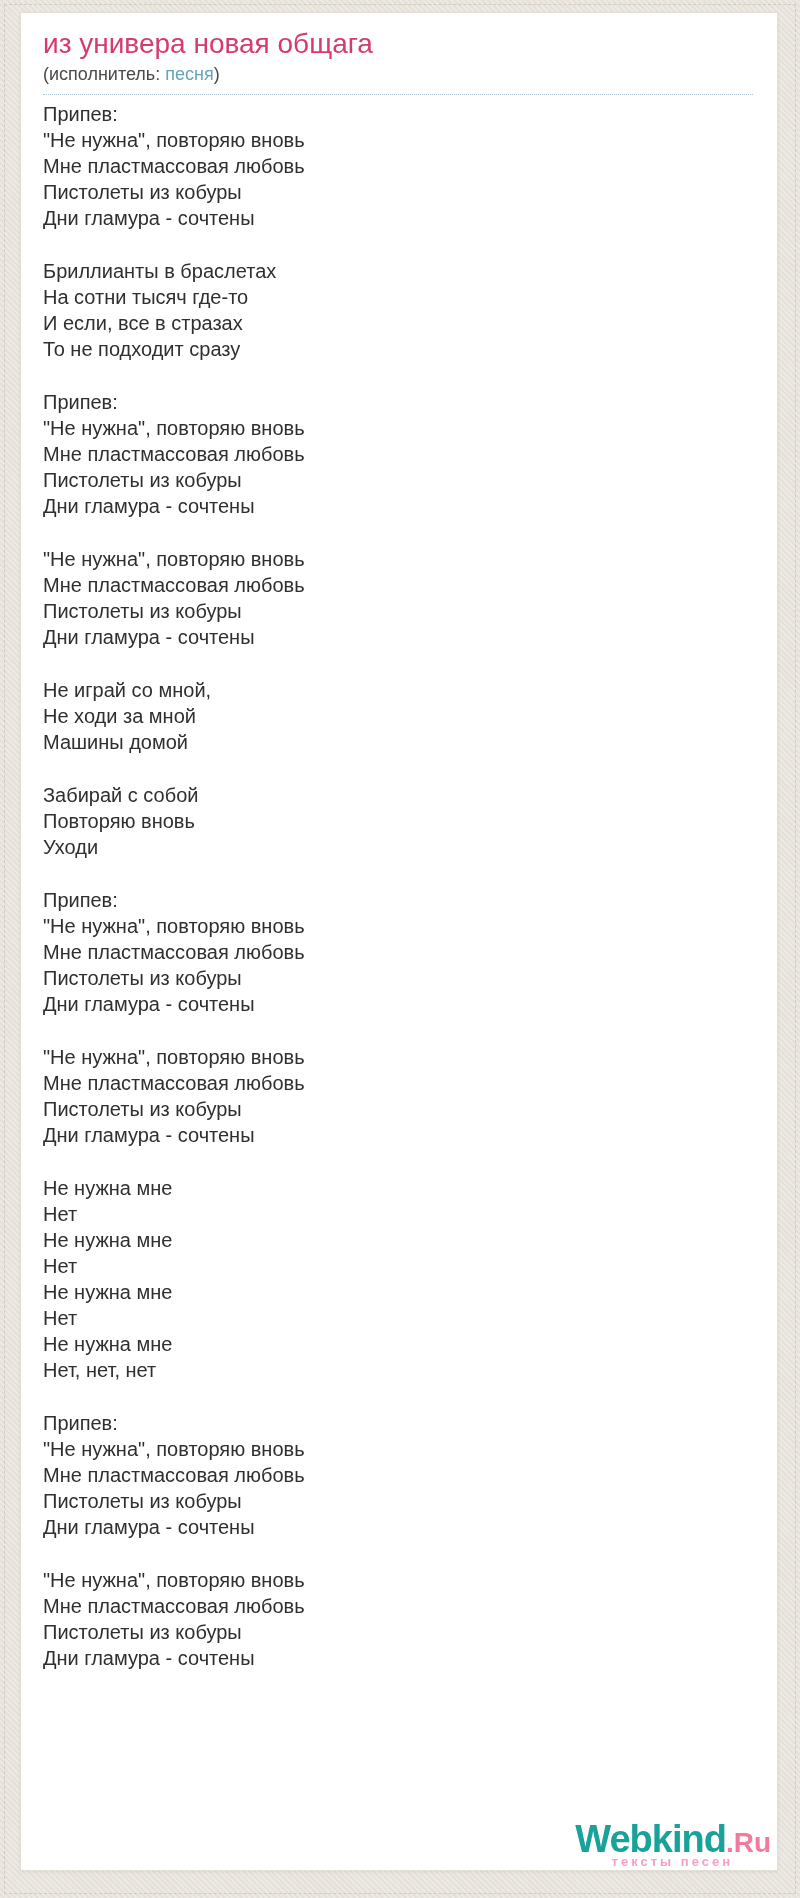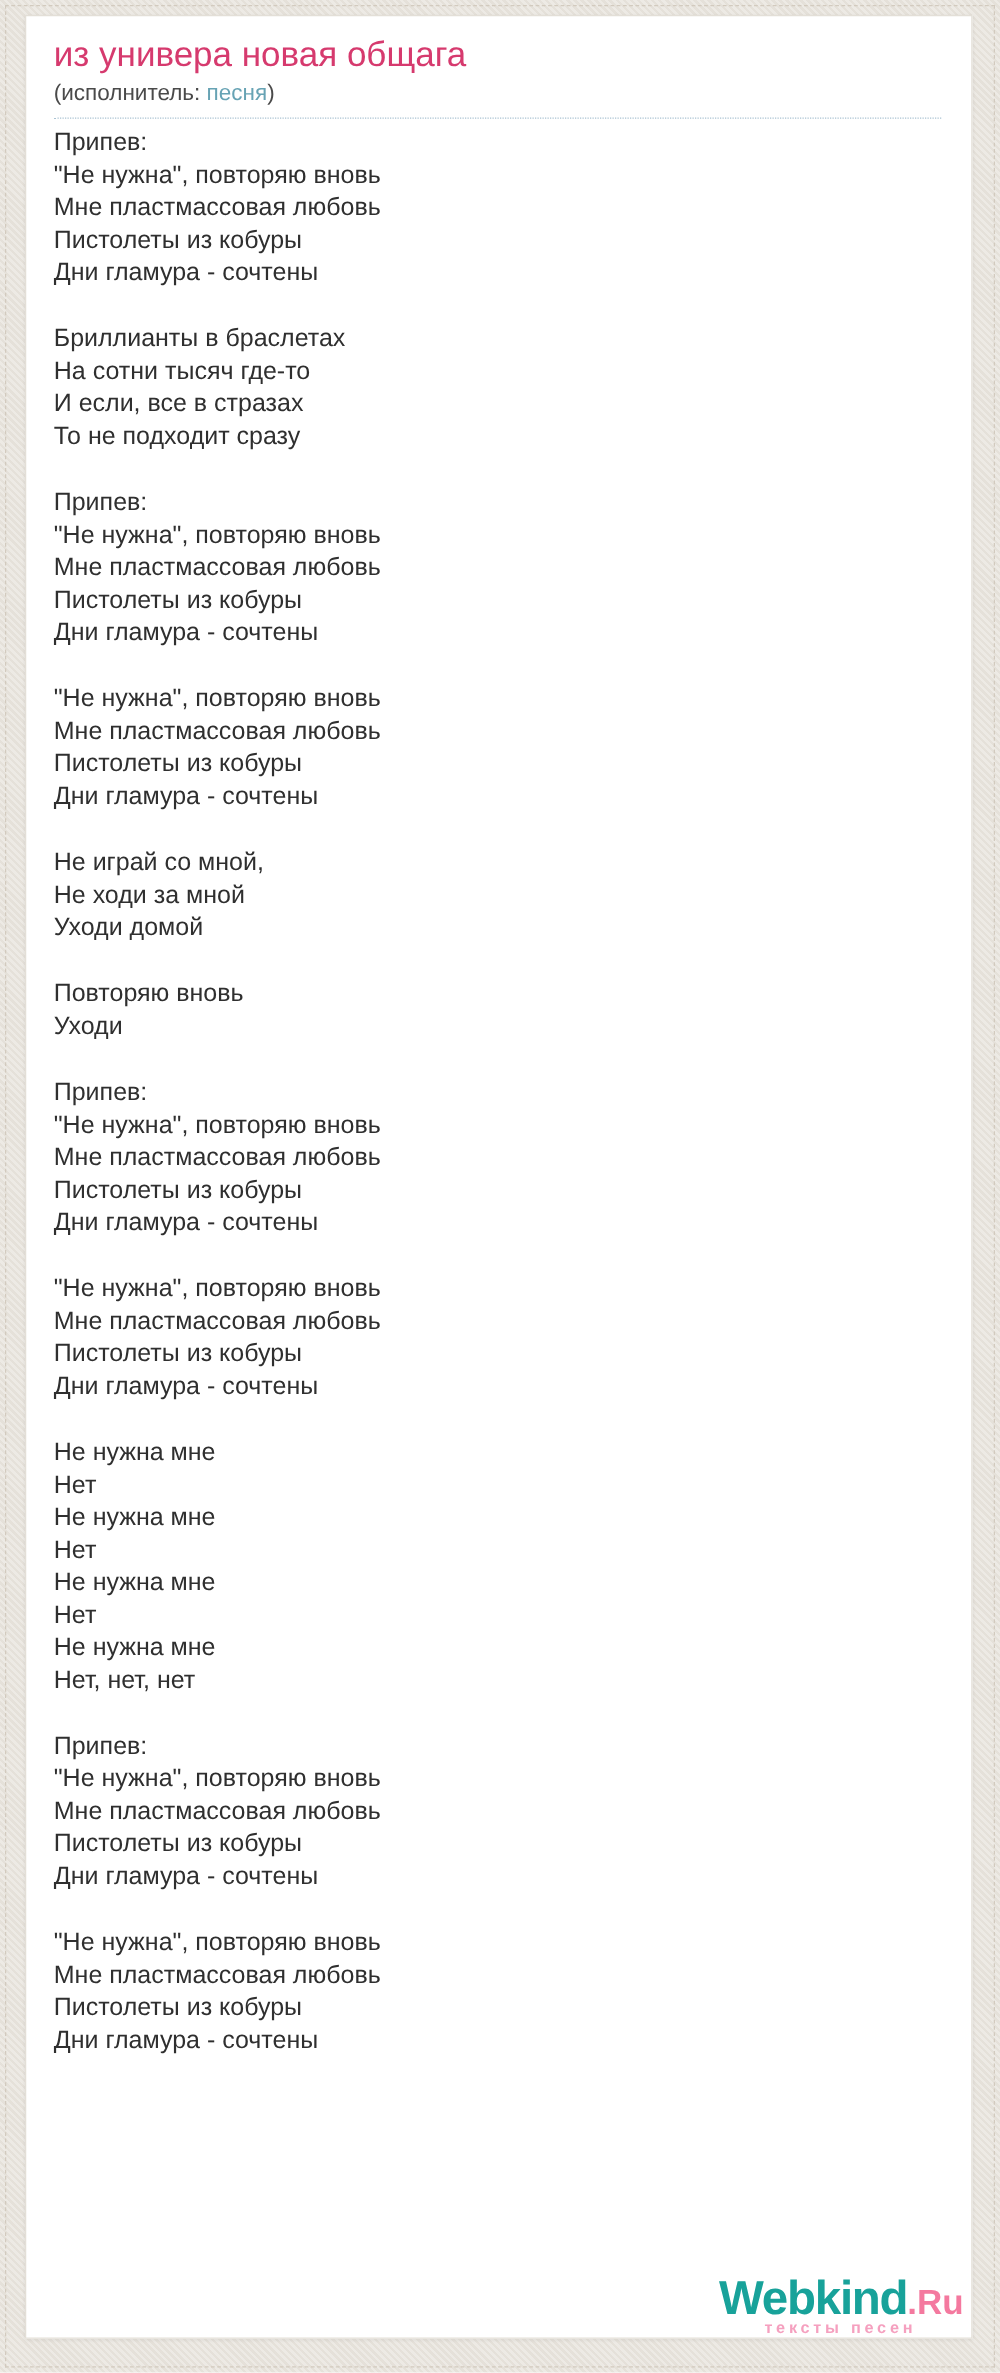--- a/index.html
+++ b/index.html
@@ -98,23 +98,24 @@
       </div>
       <div class="stanza">
         <div class="line">"Не нужна", повторяю вновь</div>
         <div class="line">Мне пластмассовая любовь</div>
         <div class="line">Пистолеты из кобуры</div>
         <div class="line">Дни гламура - сочтены</div>
       </div>
       <div class="stanza">
         <div class="line">Не играй со мной,</div>
         <div class="line">Не ходи за мной</div>
-        <div class="line">Уходи домой</div>
+        <div class="line">Машины домой</div>
       </div>
       <div class="stanza">
+        <div class="line">Забирай с собой</div>
         <div class="line">Повторяю вновь</div>
         <div class="line">Уходи</div>
       </div>
       <div class="stanza">
         <div class="line">Припев:</div>
         <div class="line">"Не нужна", повторяю вновь</div>
         <div class="line">Мне пластмассовая любовь</div>
         <div class="line">Пистолеты из кобуры</div>
         <div class="line">Дни гламура - сочтены</div>
       </div>

